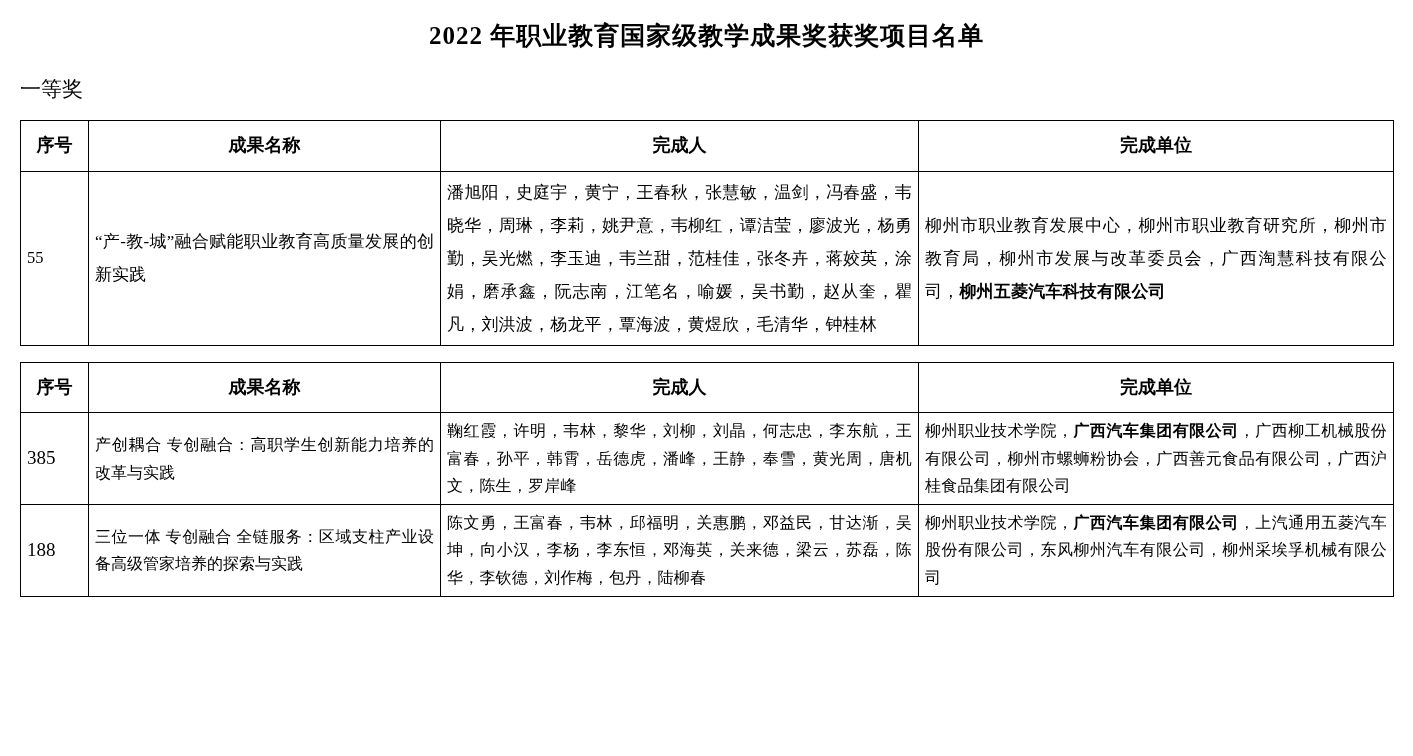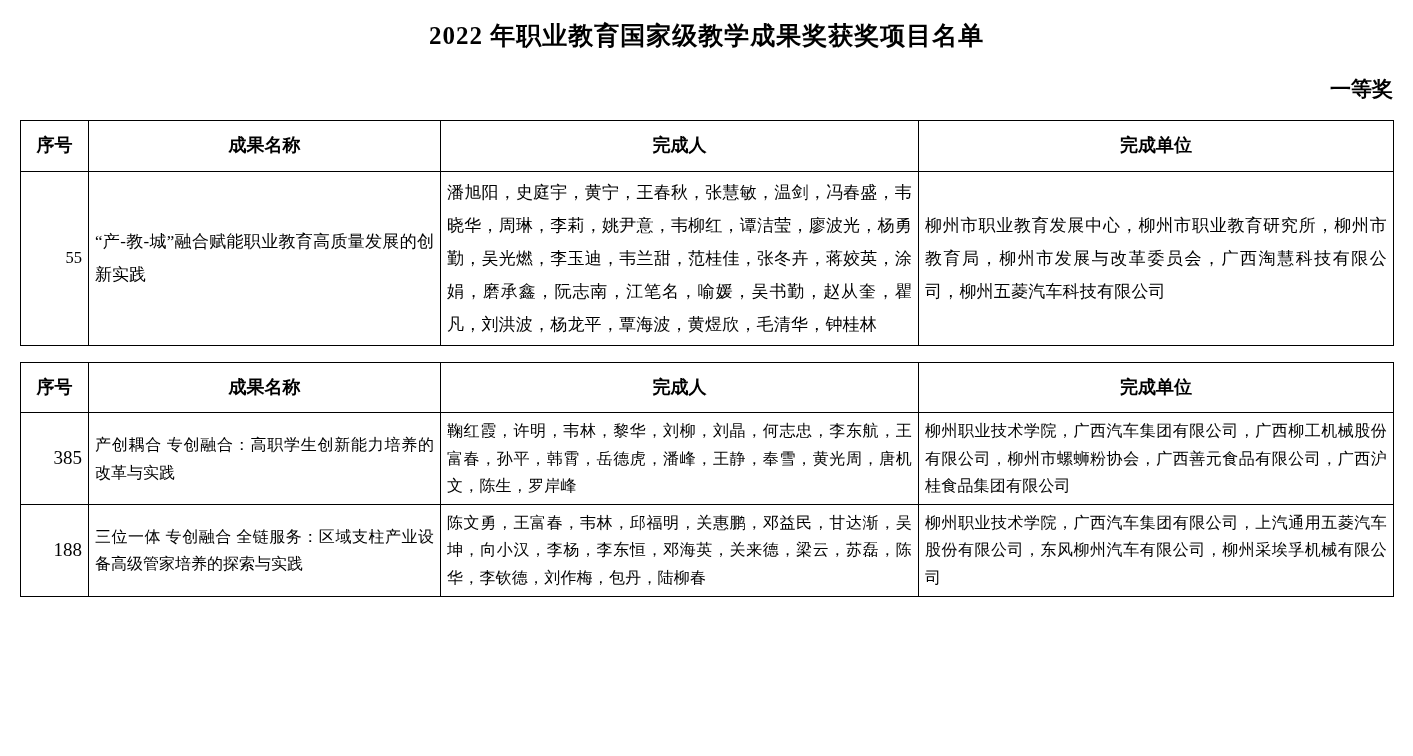--- a/index.html
+++ b/index.html
@@ -21,23 +21,23 @@
   }
   .doc-title {
     text-align: center;
     font-size: 25px;
     font-weight: bold;
     letter-spacing: 1px;
     margin: 8px 0 4px 0;
     line-height: 1.4;
   }
   .section-title {
-    text-align: right;
+    text-align: left;
     font-size: 21px;
-    font-weight: bold;
+    font-weight: normal;
     margin: 22px 0 14px 0;
     line-height: 1.4;
   }
   table.award-table {
     border-collapse: collapse;
     width: 1373px;
     margin: 16px auto;
     table-layout: fixed;
   }
   table.award-table td, table.award-table th {
@@ -52,21 +52,21 @@
     font-weight: bold;
     font-size: 18px;
     padding: 10px 6px;
   }
   .col-no { width: 68px; }
   .col-name { width: 352px; }
   .col-people { width: 478px; }
   .col-unit { width: 475px; }
 
   td.cell-no {
-    text-align: right;
+    text-align: left;
     font-size: 19px;
   }
   td.cell-name, td.cell-people, td.cell-unit {
     text-align: justify;
     text-justify: inter-ideograph;
   }
   td.cell-people, td.cell-unit {
     letter-spacing: 0.2px;
   }
   .first-table td.cell-name,
@@ -78,21 +78,21 @@
   .second-table td.cell-name,
   .second-table td.cell-people,
   .second-table td.cell-unit {
     font-size: 16px;
     line-height: 1.72;
   }
   .second-table td.cell-no {
     font-size: 19px;
   }
   b.hl {
-    font-weight: normal;
+    font-weight: bold;
   }
 </style>
 </head>
 <body>
 
 <div class="page">
 
   <div class="doc-title">2022 年职业教育国家级教学成果奖获奖项目名单</div>
 
   <div class="section-title">一等奖</div>

